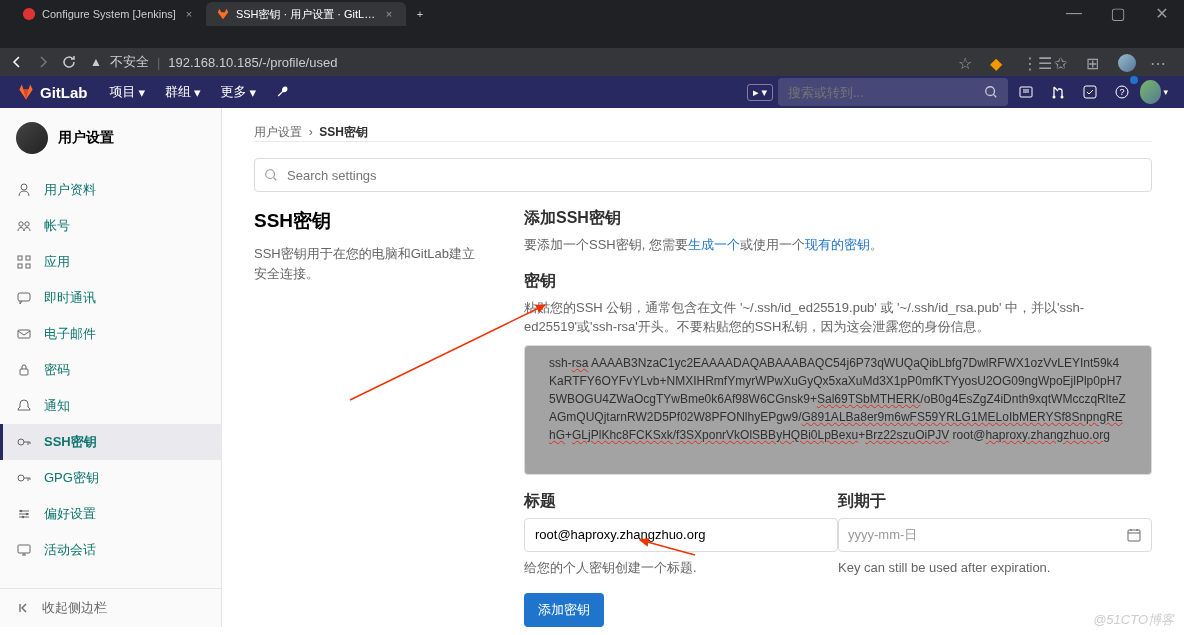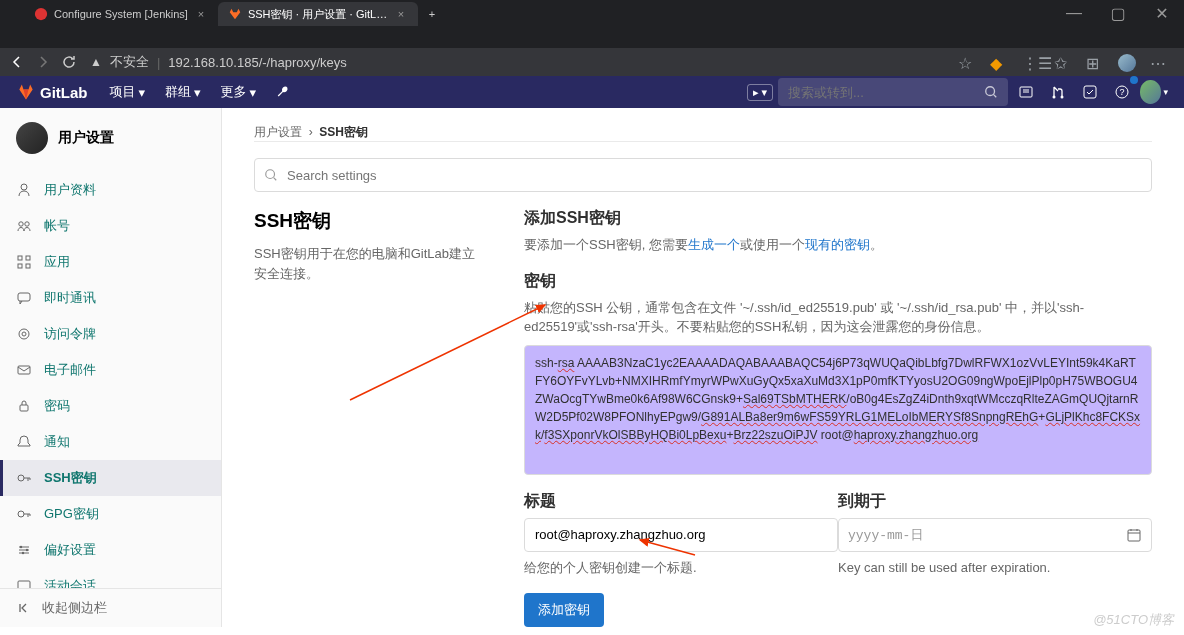--- a/index.html
+++ b/index.html
@@ -1,20 +1,20 @@
 <!DOCTYPE html>
 <html><head>
   <meta charset="utf-8">
   <style>
     * { margin: 0; padding: 0; box-sizing: border-box; font-family: -apple-system, BlinkMacSystemFont, "Segoe UI", Helvetica, Arial, sans-serif; }
     body { background: #fff; width: 1184px; height: 635px; overflow: hidden; position: relative; }
     
     
     .browser-chrome { background: #202124; height: 48px; display: flex; flex-direction: column; }
-    .tab-bar { height: 26px; display: flex; align-items: flex-end; padding-left: 24px; }
+    .tab-bar { height: 26px; display: flex; align-items: flex-end; padding-left: 12px; }
     .browser-tab { height: 24px; padding: 0 10px; display: flex; align-items: center; gap: 6px; font-size: 11px; color: #ccc; border-radius: 6px 6px 0 0; cursor: pointer; max-width: 200px; }
     .browser-tab.active { background: #35363a; color: #fff; }
     .browser-tab .tb-icon { width: 14px; height: 14px; flex-shrink: 0; }
     .browser-tab .tb-title { white-space: nowrap; overflow: hidden; text-overflow: ellipsis; }
     .browser-tab .tb-close { width: 14px; text-align: center; color: #999; }
     .nav-btn { width: 18px; height: 18px; display: flex; align-items: center; justify-content: center; cursor: pointer; }
     .addr-row-2 { background: #35363a; height: 28px; display: flex; align-items: center; padding: 0 8px; gap: 8px; }
     .url-box { flex: 1; display: flex; align-items: center; gap: 8px; color: #ccc; font-size: 13px; padding: 0 4px; }
     .warn-icon { color: #ccc; font-size: 12px; }
     .browser-icons-right { display: flex; gap: 16px; align-items: center; padding-right: 10px; }
@@ -61,28 +61,28 @@
     .content-left { width: 230px; flex-shrink: 0; }
     .content-right { flex: 1; }
     
     h3.section-title { font-size: 19px; font-weight: 600; margin-bottom: 10px; }
     .section-desc { font-size: 13px; color: #666; line-height: 1.5; }
     
     .form-group { margin-bottom: 16px; }
     .form-label { font-size: 16px; font-weight: 600; color: #303030; display: block; margin-bottom: 6px; }
     .form-text { font-size: 13px; color: #666; line-height: 1.5; }
     .form-link { color: #1f75cb; text-decoration: none; }
-    .key-text-display { width: 100%; min-height: 130px; border: 1px solid #dbdbdb; border-radius: 4px; padding: 8px 10px; font-size: 12px; line-height: 1.5; color: #303030; white-space: normal; word-break: break-all; background: #c4b5fd; }
+    .key-text-display { width: 100%; min-height: 130px; border: 1px solid #dbdbdb; border-radius: 4px; padding: 8px 24px; font-size: 12px; line-height: 1.5; color: #303030; white-space: normal; word-break: break-all; background: #a3a3a3; }
     .wavy { text-decoration: underline wavy #d93025; text-decoration-thickness: 1px; }
     
     .two-col { display: flex; }
     .two-col > div { flex: 1; }
     .text-input { width: 100%; height: 34px; border: 1px solid #dbdbdb; border-radius: 4px; padding: 0 10px; font-size: 13px; }
     .date-input-wrap { position: relative; }
-    .date-placeholder { position: absolute; left: 10px; top: 50%; transform: translateY(-50%); color: #999; font-size: 13px; pointer-events: none; font-family: Liberation Mono, monospace; }
+    .date-placeholder { position: absolute; left: 10px; top: 50%; transform: translateY(-50%); color: #999; font-size: 13px; pointer-events: none; }
     .cal-icon { position: absolute; right: 10px; top: 50%; transform: translateY(-50%); color: #666; }
     
     .btn-primary { background: #1f75cb; color: #fff; border: none; border-radius: 4px; padding: 8px 14px; font-size: 13px; cursor: pointer; }
     
     
     .arrow-svg { position: absolute; pointer-events: none; z-index: 100; }
     
     .watermark { position: absolute; right: 10px; bottom: 6px; font-size: 13px; color: #ccc; font-style: italic; }
     
     
@@ -134,21 +134,21 @@
   </div>
   <div class="nav-btn">
     <svg width="16" height="16" viewBox="0 0 16 16">
         <path d="M13 8a5 5 0 11-1.5-3.5M13 2v3h-3" stroke="#ccc" stroke-width="1.5" fill="none"></path>
       </svg>
   </div>
   <div class="url-box">
     <span class="warn-icon">▲</span>
     <span>不安全</span>
     <span style="color:#666">|</span>
-    <span>192.168.10.185/-/haproxy/keys</span>
+    <span>192.168.10.185/-/profile/used</span>
   </div>
   <div class="browser-icons-right">
     <span class="br-icon">☆</span>
     <span class="br-icon" style="color:#f29900">◆</span>
     <span class="br-icon">⋮☰</span>
     <span class="br-icon">✩</span>
     <span class="br-icon">⊞</span>
     <span class="br-icon"><span style="display:inline-block;width:18px;height:18px;border-radius:50%;background:linear-gradient(135deg,#9bc,#579)"></span></span>
     <span class="br-icon">⋯</span>
   </div>
@@ -255,27 +255,20 @@
             <rect x="10" y="10" width="4" height="4" stroke="#666" fill="none"></rect>
           </svg>
           <span>应用</span>
         </div>
         <div class="sb-item">
           <svg class="sb-icon" viewBox="0 0 16 16">
             <rect x="2" y="3" width="12" height="8" rx="2" stroke="#666" fill="none"></rect>
             <path d="M6 11l-2 3v-3" stroke="#666" fill="none"></path>
           </svg>
           <span>即时通讯</span>
-        </div>
-        <div class="sb-item">
-          <svg class="sb-icon" viewBox="0 0 16 16">
-            <circle cx="8" cy="8" r="5" stroke="#666" fill="none"></circle>
-            <circle cx="8" cy="8" r="2" stroke="#666" fill="none"></circle>
-          </svg>
-          <span>访问令牌</span>
         </div>
         <div class="sb-item">
           <svg class="sb-icon" viewBox="0 0 16 16">
             <rect x="2" y="4" width="12" height="8" rx="1" stroke="#666" fill="none"></rect>
             <path d="M2 5l6 4 6-4" stroke="#666" fill="none"></path>
           </svg>
           <span>电子邮件</span>
         </div>
         <div class="sb-item">
           <svg class="sb-icon" viewBox="0 0 16 16">

